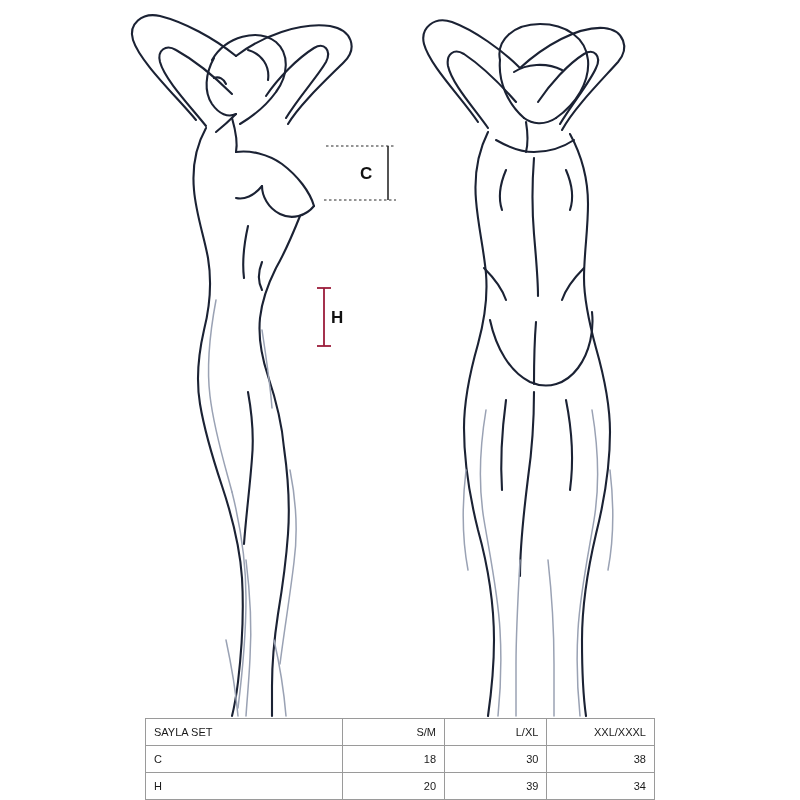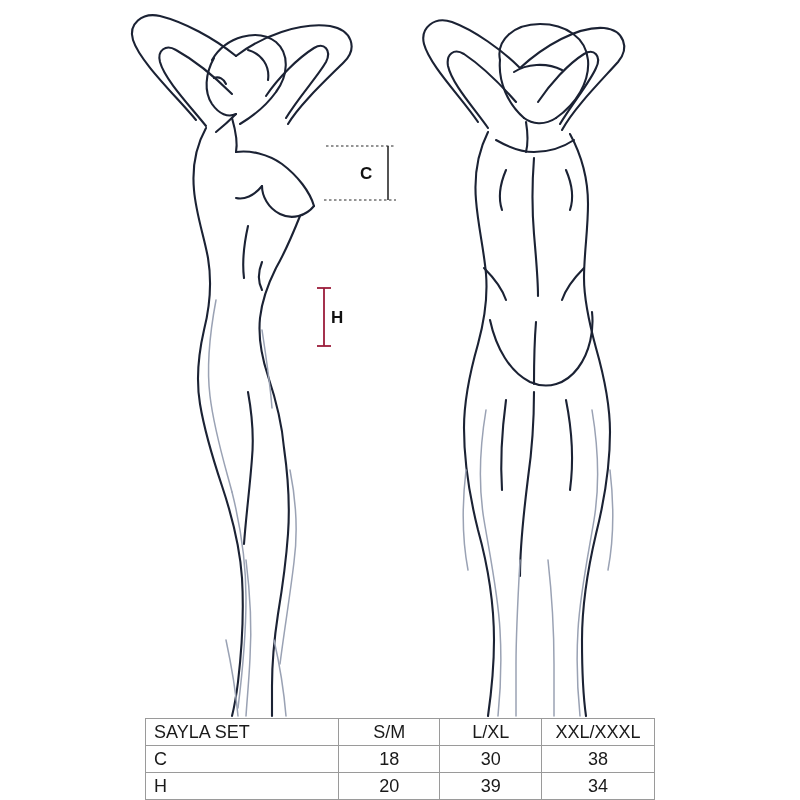--- a/index.html
+++ b/index.html
@@ -46,36 +46,36 @@
   .size-table-wrap {
     position: absolute;
     left: 145px;
     top: 718px;
     width: 510px;
   }
   table.size-table {
     border-collapse: collapse;
     width: 510px;
     font-family: "Liberation Sans", sans-serif;
-    font-size: 18px;
+    font-size: 11px;
     color: #1a1a1a;
   }
   table.size-table td {
     border: 1px solid #9a9a9a;
     height: 26px;
     padding: 0 8px;
     vertical-align: middle;
     font-weight: 400;
   }
   table.size-table td.rowhead {
     text-align: left;
     width: 212px;
   }
   table.size-table td.val {
-    text-align: center;
+    text-align: right;
     width: 99px;
   }
   table.size-table tr.header td {
     font-weight: 400;
   }
 </style>
 </head>
 <body>
 
 <div id="size-chart">

